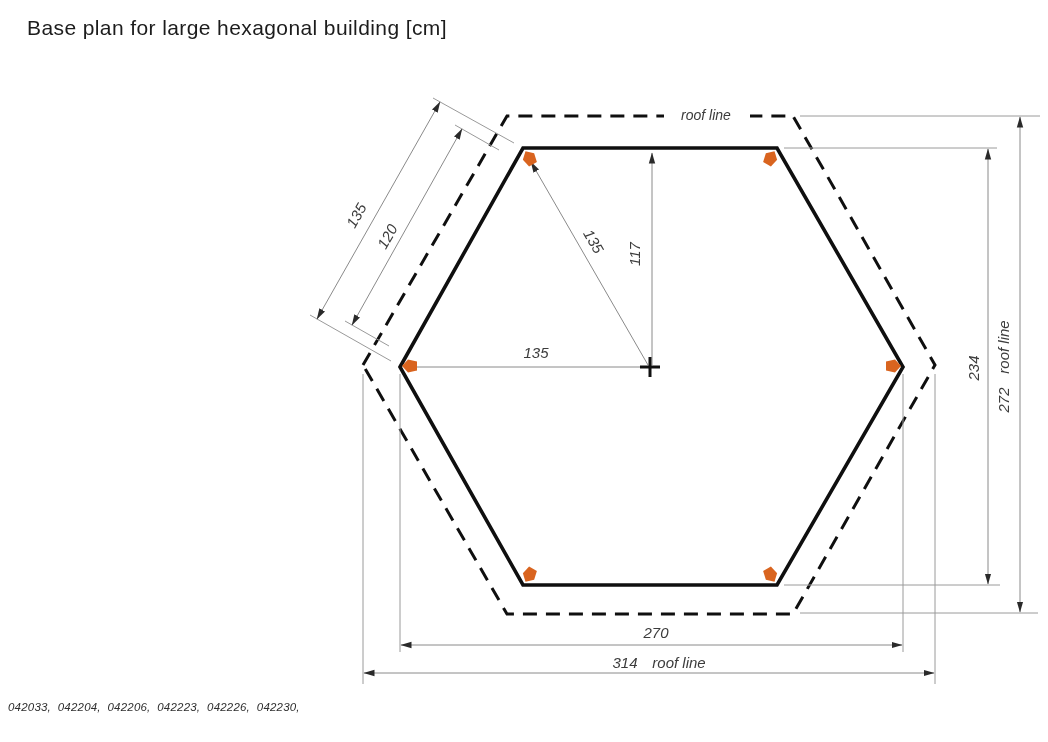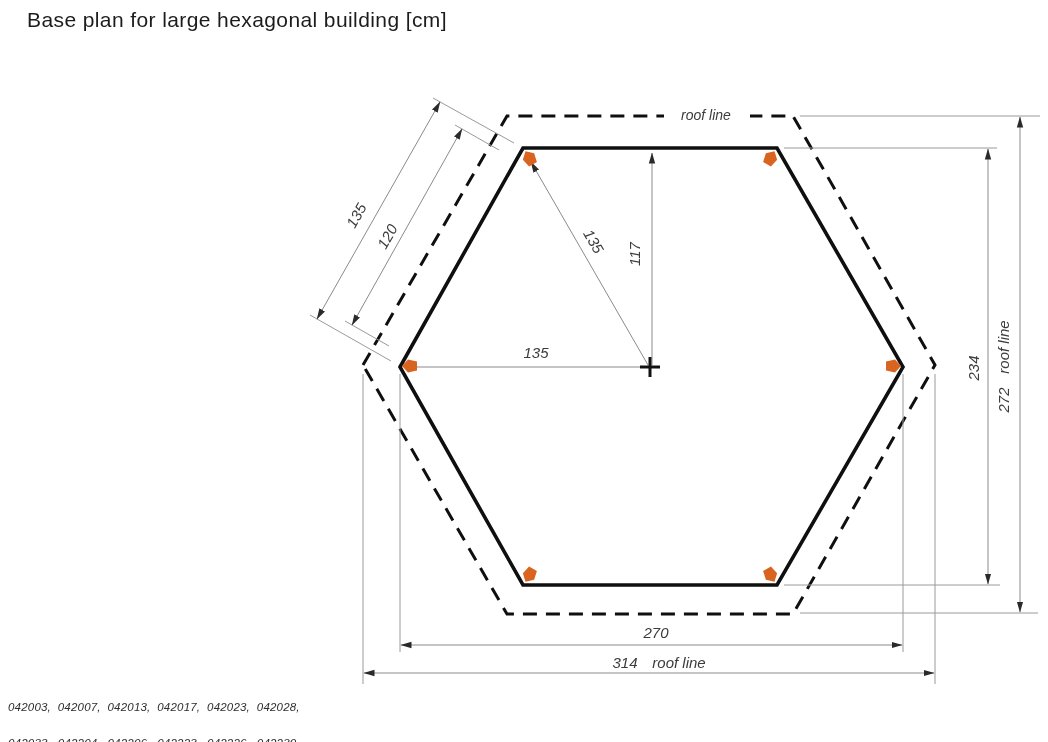--- a/index.html
+++ b/index.html
@@ -11,21 +11,21 @@
   #canvas {
     position: relative;
     width: 1048px;
     height: 742px;
     background: #ffffff;
     overflow: hidden;
   }
   #page-title {
     position: absolute;
     left: 27px;
-    top: 8px;
+    top: 16px;
     font-size: 21px;
     letter-spacing: 0.4px;
     color: #1c1c1c;
   }
   #drawing-svg {
     position: absolute;
     left: 0;
     top: 0;
   }
   .dim-text {
@@ -121,19 +121,18 @@
     <text class="dim-text" text-anchor="middle" x="536" y="358">135</text>
     <text class="dim-text" text-anchor="middle" x="656" y="638">270</text>
     <text class="dim-text" text-anchor="middle" x="625" y="668">314</text>
     <text class="dim-text" text-anchor="middle" x="679" y="668">roof line</text>
     <text class="dim-text" text-anchor="middle" transform="translate(979,368) rotate(-90)">234</text>
     <text class="dim-text" text-anchor="middle" transform="translate(1009,400) rotate(-90)">272</text>
     <text class="dim-text" text-anchor="middle" transform="translate(1009,347) rotate(-90)">roof line</text>
   </svg>
 
   <div id="product-codes">
-    <div>042003,  042007,  042013,  042017,  042023,  042028,</div>
     <div>042033,  042204,  042206,  042223,  042226,  042230,</div>
     
     
   </div>
 
 </div>
 
 </body></html>

